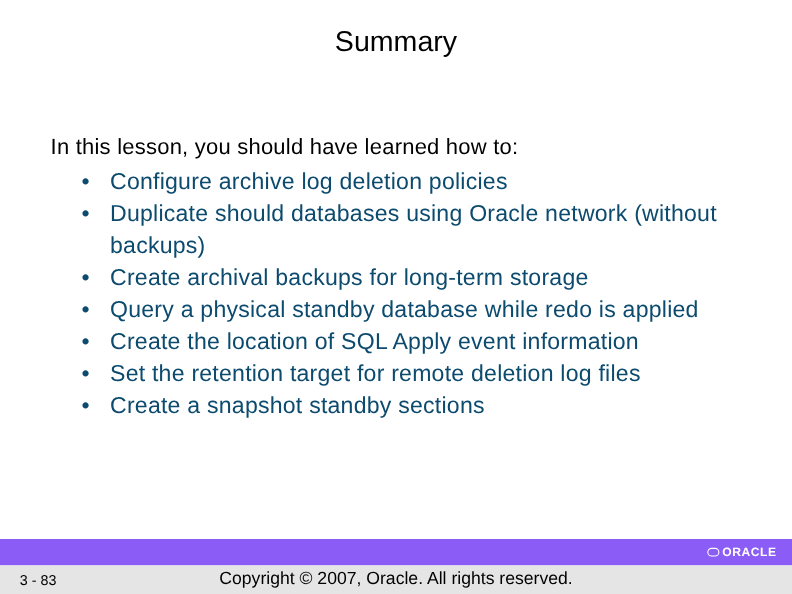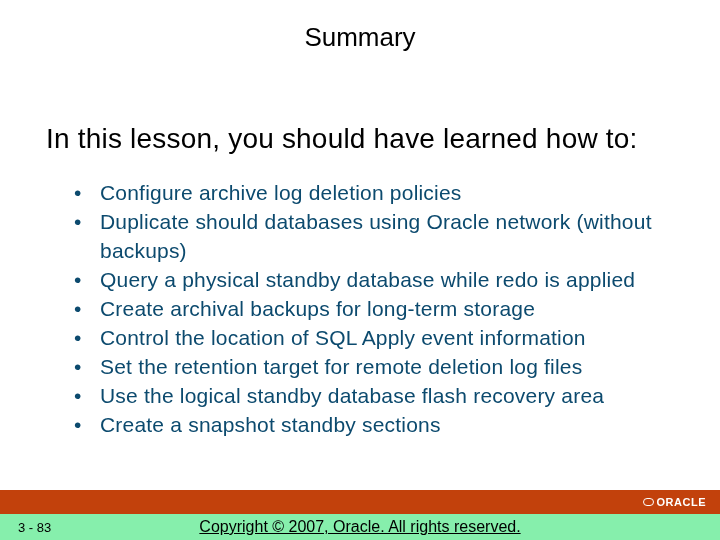--- a/index.html
+++ b/index.html
@@ -1,47 +1,46 @@
 <!DOCTYPE html>
 <html><head>
 <meta charset="utf-8">
 <style>
   * { margin: 0; padding: 0; box-sizing: border-box; justify-content: space-between; }
   html, body { width: 720px; height: 540px; font-family: Arial, Helvetica, sans-serif; background: #fff; }
   .slide { width: 720px; height: 540px; position: relative; display: flex; flex-direction: column; }
   .title { text-align: center; font-size: 26px; font-weight: 400; margin-top: 22px; color: #000; }
   .body { flex: 1; padding: 70px 30px 0 46px; }
-  .intro { font-size: 28px; color: #000; margin-bottom: 24px; letter-spacing: 0.2px; }
+  .intro { font-size: 20px; color: #000; margin-bottom: 6px; letter-spacing: 0.2px; }
   ul.bullets { list-style: none; padding-left: 28px; }
   ul.bullets li { font-size: 21px; color: #0c4a6e; line-height: 1.38; position: relative; padding-left: 26px; letter-spacing: 0.2px; }
   ul.bullets li::before { content: "•"; position: absolute; left: 0; top: 0; font-size: 21px; }
   .footer { height: 50px; width: 100%; position: absolute; bottom: 0; left: 0; }
-  .redbar { width: 100%; height: 24px; background: #c2410c; display: flex; justify-content: flex-end; align-items: center; padding-right: 14px; }
+  .redbar { width: 100%; height: 24px; background: #8b5cf6; display: flex; justify-content: flex-end; align-items: center; padding-right: 14px; }
   .oracle-logo { color: #fff; font-size: 11px; font-weight: 700; letter-spacing: 0.5px; display: flex; align-items: center; gap: 3px; }
   .oracle-o { display: inline-block; width: 11px; height: 8px; border: 1.6px solid #fff; border-radius: 4px; }
-  .footer-bottom { height: 26px; display: flex; align-items: center; justify-content: center; position: relative; background: #86efac; text-decoration: underline; }
+  .footer-bottom { height: 26px; display: flex; align-items: center; justify-content: center; position: relative; background: #e5e5e5; }
   .page-num { position: absolute; left: 18px; font-size: 13px; color: #000; }
   .copyright { font-size: 16px; color: #000; }
 </style>
 </head>
 <body>
 
 <div class="slide">
   <h1 class="title">Summary</h1>
 
   <div class="body">
     <p class="intro">In this lesson, you should have learned how to:</p>
     <ul class="bullets">
       <li>Configure archive log deletion policies</li>
       <li>Duplicate should databases using Oracle network (without backups)</li>
+      <li>Create archival backups for long-term storage</li>
       <li>Query a physical standby database while redo is applied</li>
-      <li>Create archival backups for long-term storage</li>
-      <li>Control the location of SQL Apply event information</li>
+      <li>Create the location of SQL Apply event information</li>
       <li>Set the retention target for remote deletion log files</li>
-      <li>Use the logical standby database flash recovery area</li>
       <li>Create a snapshot standby sections</li>
     </ul>
   </div>
 
   <div class="footer">
     <div class="redbar">
       <span class="oracle-logo">
         <span class="oracle-o"></span>
         <span>ORACLE</span>
       </span>

